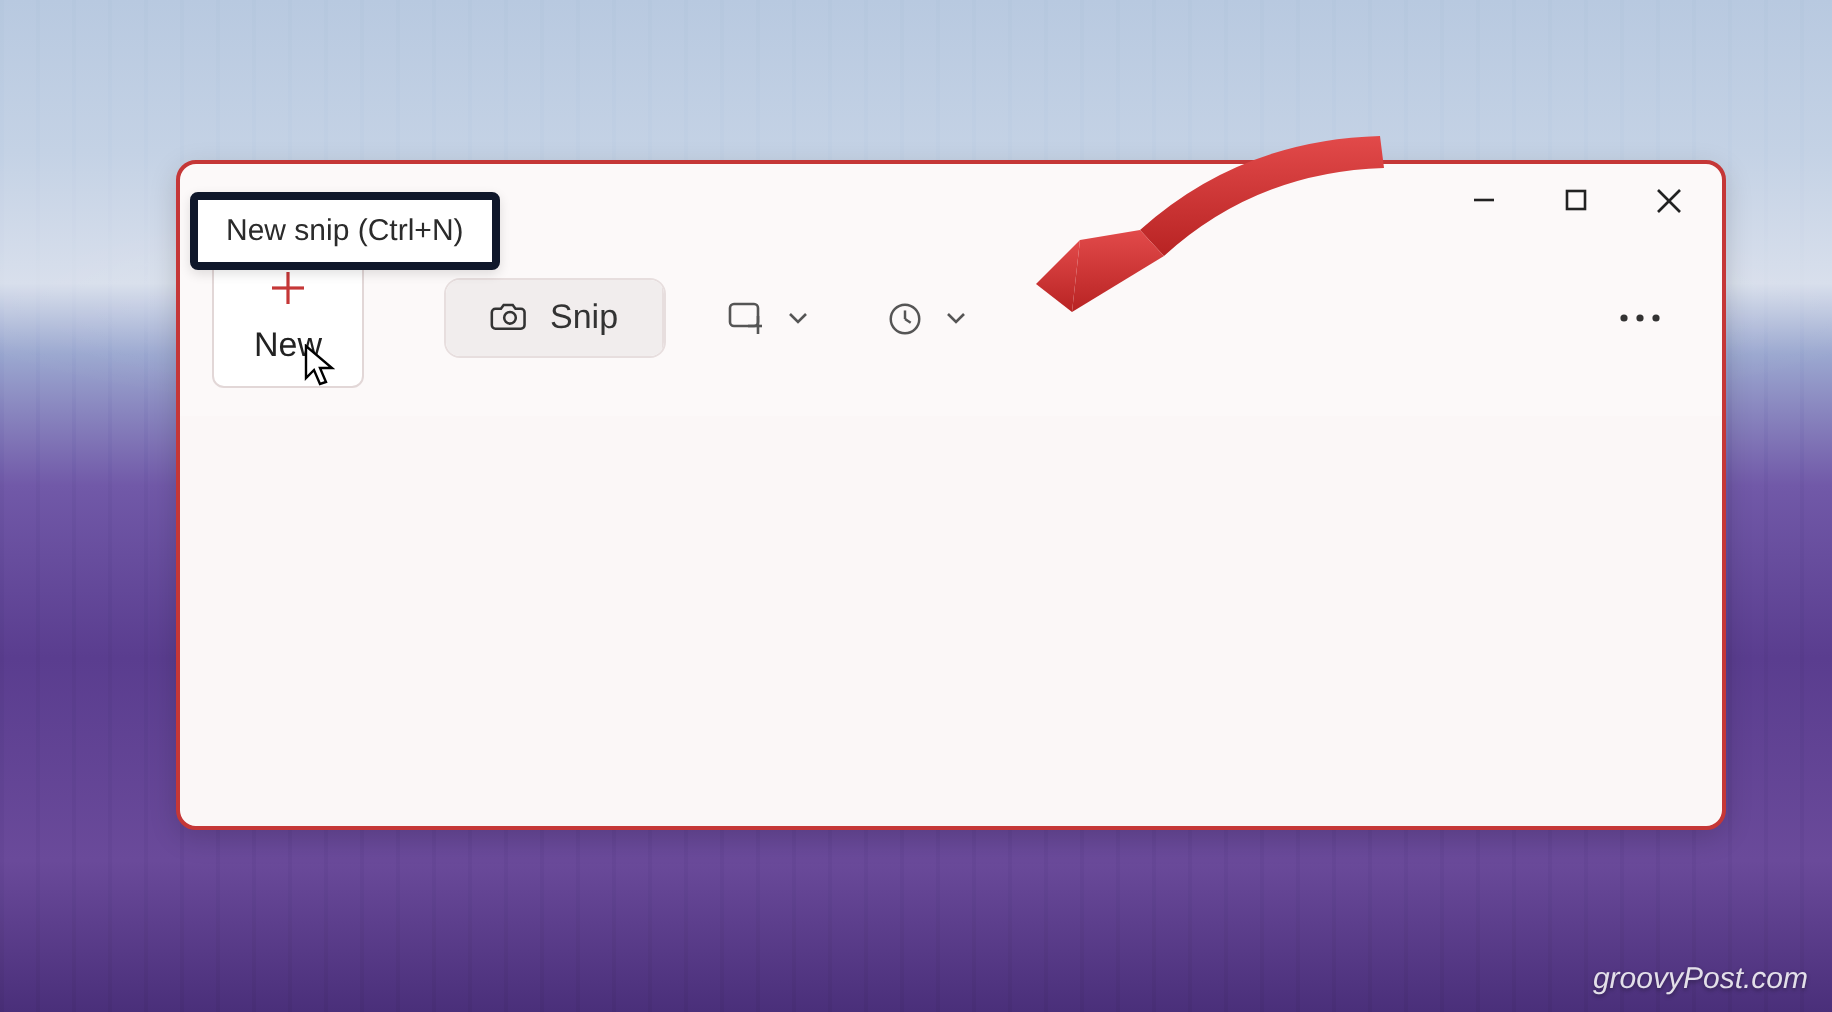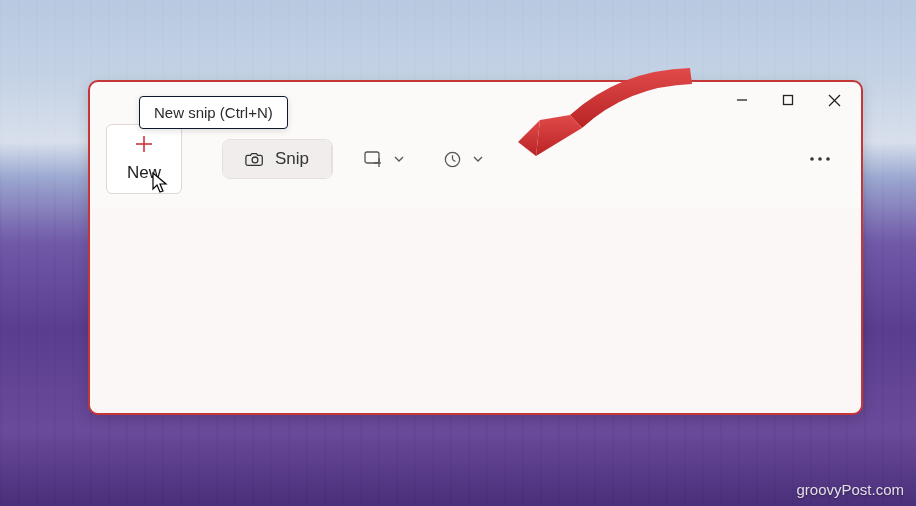--- a/index.html
+++ b/index.html
@@ -36,45 +36,44 @@
     .btn {
       display: inline-flex; align-items: center; gap: 10px;
       padding: 8px 16px; border-radius: 6px; font-size: 17px; color: #222;
       cursor: pointer; user-select: none;
     }
     .btn-new { border: 1px solid #e2d7d7; background: #fff; padding: 10px 20px; flex-direction: column; }
     .seg-group {
       display: inline-flex; border: 1px solid #e7dede; border-radius: 8px; overflow: hidden;
       background: #fff; margin-left: 26px;
     }
-    .seg { display: inline-flex; align-items: center; gap: 10px; padding: 9px 22px; font-size: 17px; color: #333; cursor: pointer; position: relative; }
+    .seg { display: inline-flex; align-items: flex-start; gap: 10px; padding: 9px 22px; font-size: 17px; color: #333; cursor: pointer; position: relative; }
     .seg.active-snip { background: #f1eded; }
     .seg-sep { width: 1px; background: #e7dede; }
     .record-underline { position: absolute; bottom: 5px; left: 50%; transform: translateX(-50%); width: 26px; height: 4px; background: #c53737; border-radius: 3px; }
     .icon-btn {
       display: inline-flex; align-items: center; gap: 4px; padding: 6px 6px; color: #555; cursor: pointer;
     }
     .spacer { flex: 1; }
     .content { flex: 1; background: #fbf7f7; border-bottom-left-radius: 10px; border-bottom-right-radius: 10px; }
     .tooltip {
       position: absolute; left: 95px; top: 96px; background: #fff;
-      border: 1px solid #0f172a; border-radius: 4px; padding: 7px 14px;
+      border: 4px solid #0f172a; border-radius: 4px; padding: 7px 14px;
       font-size: 15px; color: #2b2b2b; z-index: 30;
       box-shadow: 0 2px 6px rgba(0,0,0,0.12);
-      margin-left: 44px;
     }
     .cursor {
       position: absolute; left: 152px; top: 172px; z-index: 40;
     }
     .arrow-annotation {
       position: absolute; left: 440px; top: 60px; z-index: 25; pointer-events: none;
     }
     .watermark {
       position: absolute; right: 12px; bottom: 8px; color: rgba(255,255,255,0.85);
-      font-size: 15px; z-index: 15; text-shadow: 0 1px 2px rgba(0,0,0,0.4);
+      font-size: 15px; font-style: italic; z-index: 15; text-shadow: 0 1px 2px rgba(0,0,0,0.4);
     }
     svg { display: block; }
   </style>
 </head>
 <body>
 
 <div class="window">
 
   <div class="titlebar">
     <div class="win-btn">

